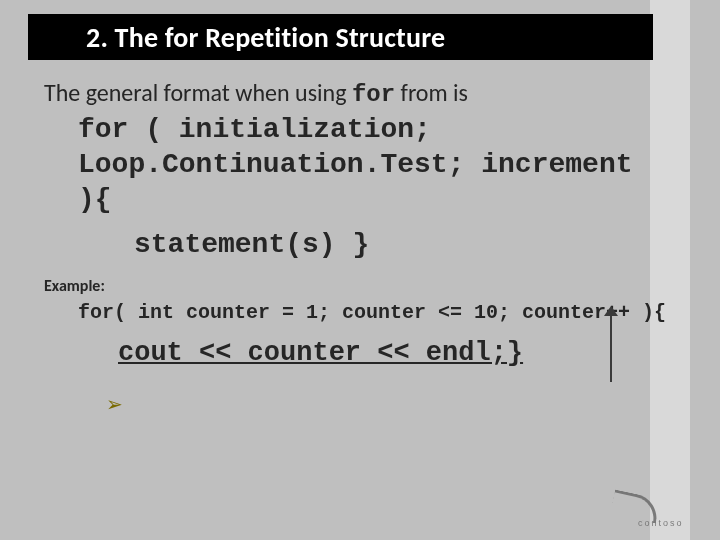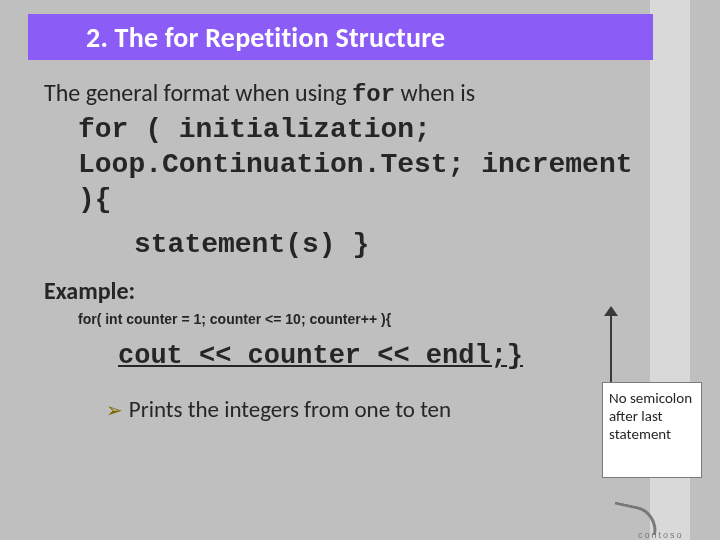--- a/index.html
+++ b/index.html
@@ -27,21 +27,21 @@
     height: 540px;
     background: #d9d9d9;
     z-index: 0;
   }
   .title-bar {
     position: absolute;
     left: 28px;
     top: 14px;
     width: 625px;
     height: 46px;
-    background: #8b5cf6;
+    background: #000000;
     z-index: 2;
     color: #fff;
     font-size: 28px;
     font-weight: bold;
     display: flex;
     align-items: center;
     padding-left: 58px;
     box-sizing: border-box;
     letter-spacing: 0.2px;
   }
@@ -68,30 +68,30 @@
     color: #262626;
     margin-left: 34px;
     line-height: 1.25;
   }
   .code-block .stmt {
     margin-left: 56px;
     margin-top: 10px;
     margin-bottom: 14px;
   }
   .example-label {
-    font-size: 24px;
+    font-size: 16px;
     font-weight: bold;
     color: #262626;
     margin-top: 10px;
     margin-bottom: 6px;
   }
   .code2 {
-    font-family: Liberation Sans, sans-serif;
-    font-weight: bold;
-    font-size: 14px;
+    font-family: Liberation Mono, monospace;
+    font-weight: bold;
+    font-size: 20px;
     color: #262626;
     margin-left: 34px;
     white-space: pre;
   }
   .code3 {
     font-family: "Courier New", monospace;
     font-weight: bold;
     font-size: 27px;
     color: #262626;
     margin-left: 74px;
@@ -145,21 +145,21 @@
     height: 0;
     border-left: 7px solid transparent;
     border-right: 7px solid transparent;
     border-bottom: 10px solid #3a3a3a;
     z-index: 5;
   }
   
   .logo {
     position: absolute;
     right: 18px;
-    bottom: 0;
+    bottom: 12px;
     width: 90px;
     height: 40px;
     z-index: 6;
     opacity: 0.85;
     text-align: right;
   }
   .logo .swoosh {
     position: absolute;
     left: 0;
     top: 6px;
@@ -188,46 +188,42 @@
 <div class="slide">
 
   <div class="side-band"></div>
 
   <div class="title-bar">
     <span>2.   The for Repetition Structure</span>
   </div>
 
   <div class="content">
     <div class="line1">
-      <span>The general format when using </span><span class="mono">for</span><span> when is</span>
+      <span>The general format when using </span><span class="mono">for</span><span> from is</span>
     </div>
 
     <div class="code-block">
       <div>for ( initialization;</div>
       <div>  Loop.Continuation.Test; increment ){</div>
       <div class="stmt">statement(s)  }</div>
     </div>
 
     <div class="example-label">Example:</div>
 
     <div class="code2">for( int counter = 1; counter &lt;= 10; counter++ ){</div>
 
     <div class="code3">cout &lt;&lt; counter &lt;&lt; endl;}</div>
 
     <div class="bullet-line">
       <span class="arrow-bullet">➢</span>
-      <span>Prints the integers from one to ten</span>
     </div>
   </div>
 
   <div class="pointer-head"></div>
   <div class="pointer-line"></div>
 
-  <div class="note-box">
-    <span>No semicolon after last statement</span>
-  </div>
 
   <div class="logo">
     <div class="swoosh"></div>
     <div class="txt">contoso</div>
   </div>
 
 </div>
 
 </body></html>

